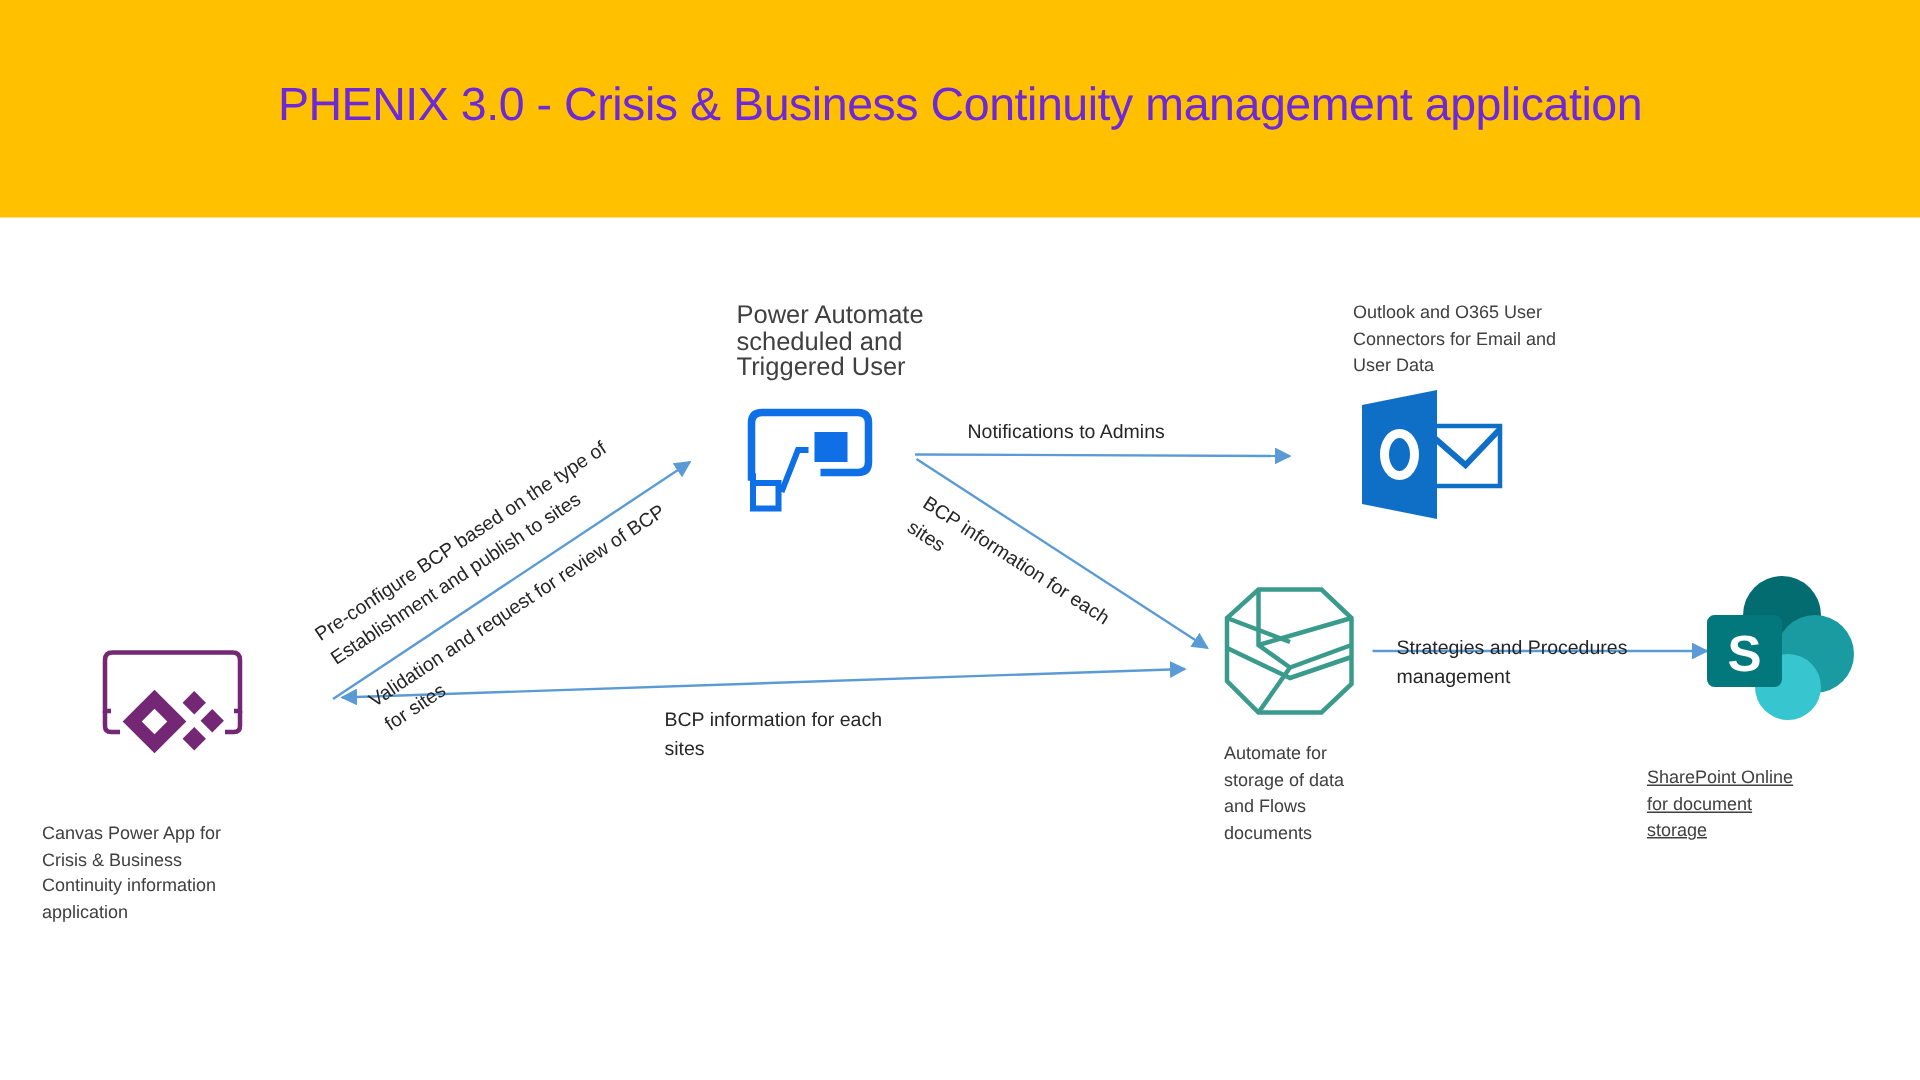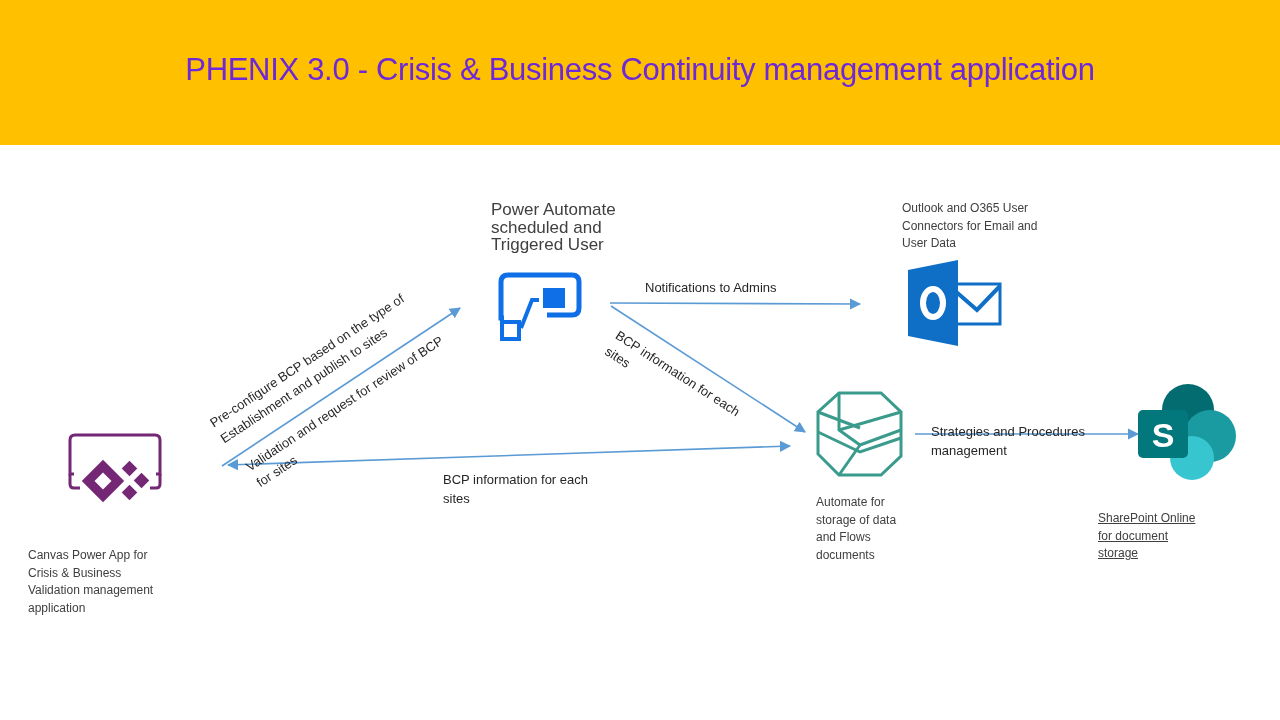--- a/index.html
+++ b/index.html
@@ -60,21 +60,21 @@
     <g fill="#742774">
       <rect x="58" y="31" width="11" height="11" transform="rotate(45 63.5 36.5)"></rect>
       <rect x="70" y="43" width="11" height="11" transform="rotate(45 75.5 48.5)"></rect>
       <rect x="58" y="55" width="11" height="11" transform="rotate(45 63.5 60.5)"></rect>
     </g>
   </svg>
 </div>
 <div class="label" style="left:28px;top:520px;width:170px;margin-top:27px;">
   <div>Canvas Power App for</div>
   <div>Crisis &amp; Business</div>
-  <div>Validation management</div>
+  <div>Continuity information</div>
   <div>application</div>
 </div>
 
 <div class="label" style="left:491px;top:201px;width:150px;font-size:17px;">
   <div>Power Automate</div>
   <div>scheduled and</div>
   <div>Triggered User</div>
 </div>
 <div class="icon" style="left:495px;top:270px;width:92px;height:74px;">
   <svg width="92" height="74" viewBox="0 0 92 74">

